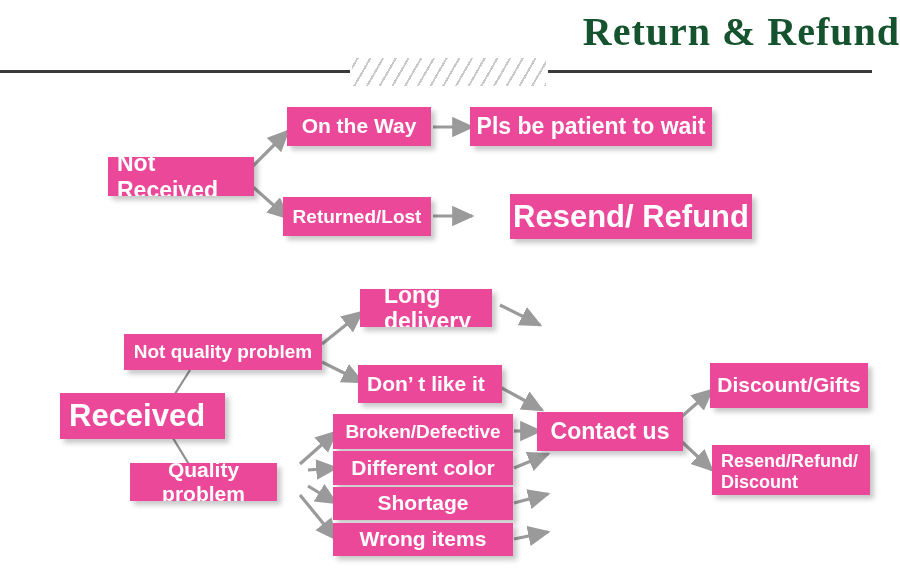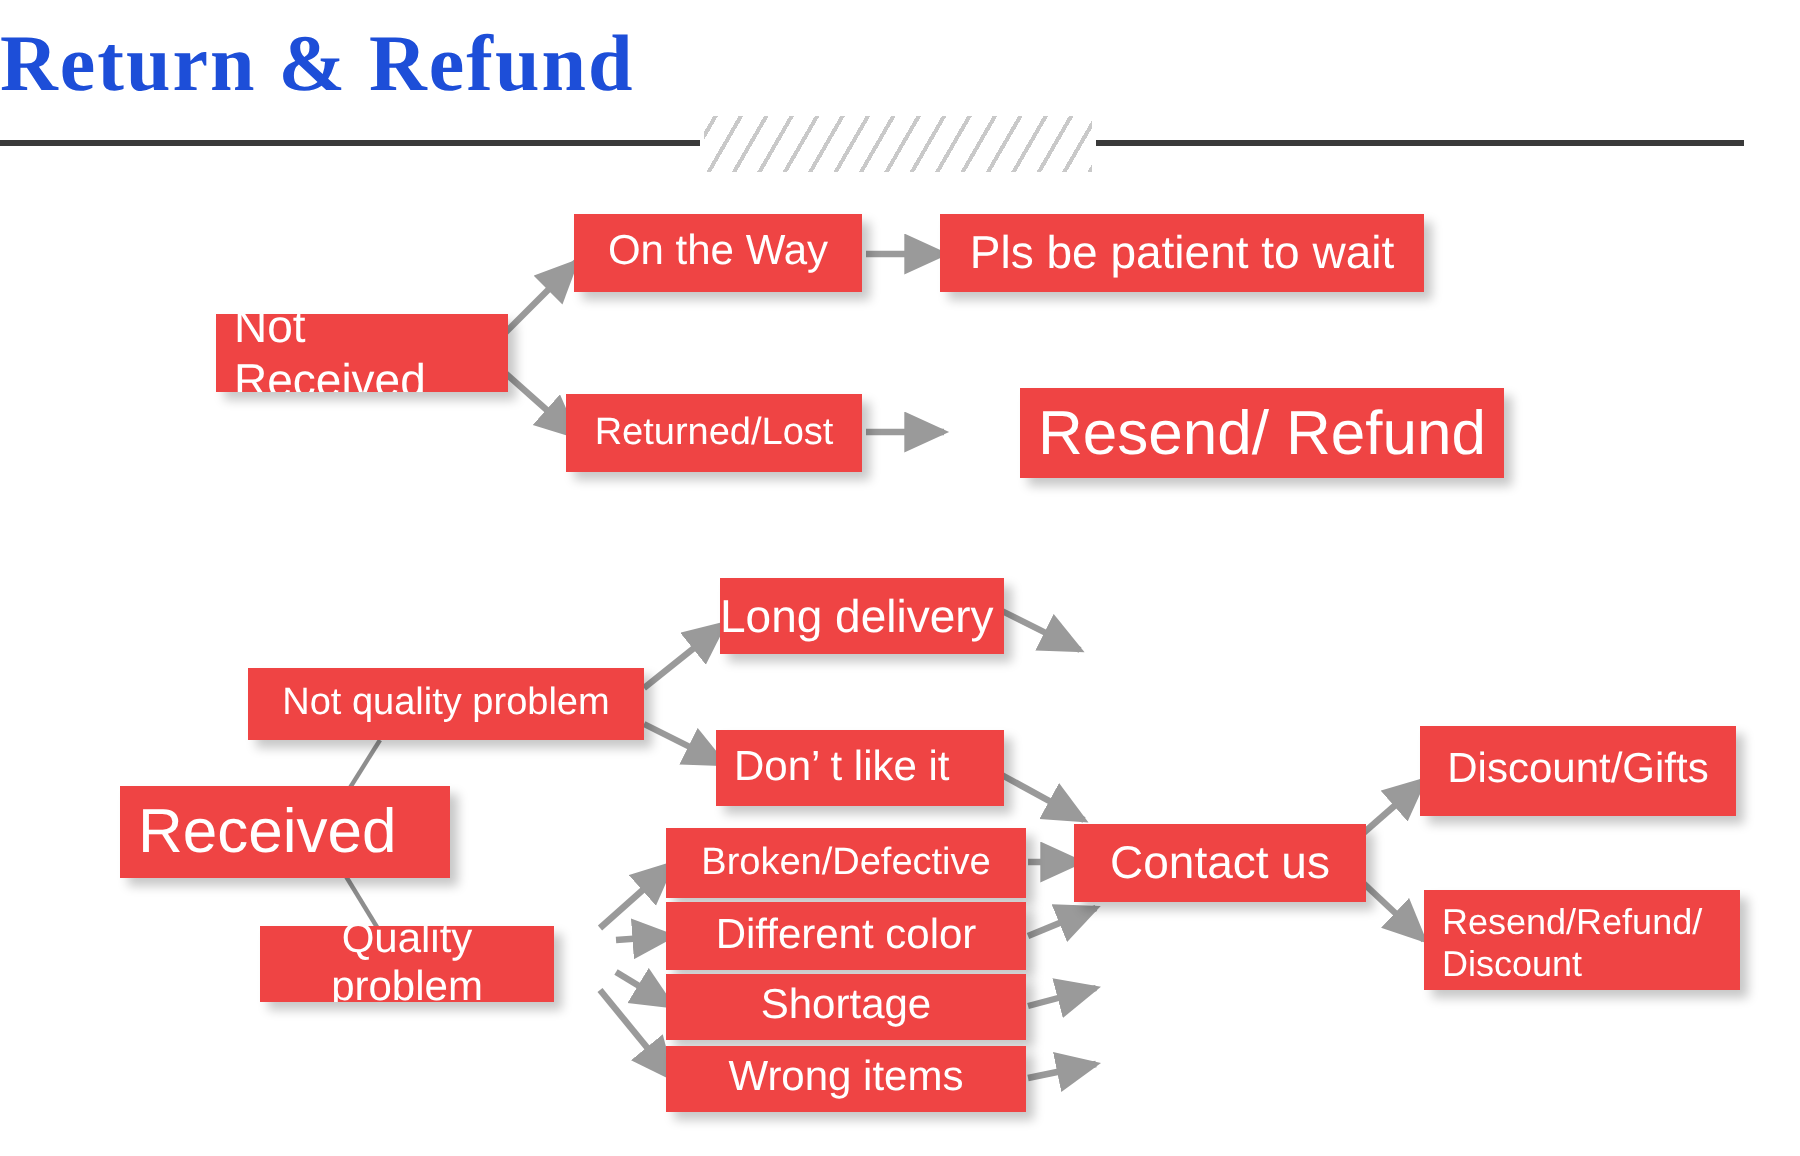--- a/index.html
+++ b/index.html
@@ -15,25 +15,25 @@
     overflow: hidden;
     font-family: "Liberation Sans", sans-serif;
   }
 
   
   #title {
     position: absolute;
     left: 0;
     top: 8px;
     width: 900px;
-    text-align: left;
+    text-align: right;
     font-family: "Liberation Serif", serif;
     font-size: 40px;
     font-weight: 700;
-    color: #1d4ed8;
+    color: #14532d;
     letter-spacing: 1px;
     white-space: nowrap;
   }
   .rule {
     position: absolute;
     top: 70px;
     height: 3px;
     background: #3a3a3a;
   }
   #rule-left  { left: 0px;   width: 350px; }
@@ -47,28 +47,29 @@
     background-image: repeating-linear-gradient(
         -60deg,
         #c9c9c9 0px, #c9c9c9 2px,
         rgba(255,255,255,0) 2px, rgba(255,255,255,0) 11px);
   }
 
   
   .box {
     position: absolute;
     box-sizing: border-box;
-    background: #ef4444;
+    background: #ec4899;
     color: #ffffff;
     box-shadow: 4px 4px 5px rgba(0,0,0,0.22);
     display: flex;
     align-items: center;
     overflow: hidden;
     line-height: 1.15;
     z-index: 3;
+    font-weight: bold;
   }
   .box.center { justify-content: center; text-align: center; }
   .box.left   { justify-content: flex-start; text-align: left; }
   .fs-24 { font-size: 23px; }
   .fs-22 { font-size: 21px; }
   .fs-20 { font-size: 19px; }
   .fs-19 { font-size: 18px; }
   .fs-32 { font-size: 31px; margin-left: 40px; }
   .pad-l { padding-left: 9px; }
 
@@ -152,21 +153,21 @@
   <div class="box center fs-24" style="left:470px; top:107px; width:242px; height:39px;">Pls be patient to wait</div>
 
   <div class="box center fs-32" style="left:470px; top:194px; width:242px; height:45px;">Resend/ Refund</div>
 
   <div class="box left pad-l fs-32" style="left:20px; top:393px; width:165px; height:46px;">Received</div>
 
   <div class="box center fs-20" style="left:124px; top:334px; width:198px; height:36px;">Not quality problem</div>
 
   <div class="box center fs-22" style="left:130px; top:463px; width:147px; height:38px;">Quality problem</div>
 
-  <div class="box left fs-24" style="left:360px; top:289px; width:142px; height:38px;">Long delivery</div>
+  <div class="box left fs-24" style="left:360px; top:289px; width:132px; height:38px;padding-left:24px;">Long delivery</div>
 
   <div class="box left pad-l fs-22" style="left:358px; top:365px; width:144px; height:38px;">Don’  t like it</div>
 
   <div class="box center fs-20" style="left:333px; top:414px; width:180px; height:35px;">Broken/Defective</div>
 
   <div class="box center fs-22" style="left:333px; top:451px; width:180px; height:34px;">Different color</div>
 
   <div class="box center fs-22" style="left:333px; top:487px; width:180px; height:33px;">Shortage</div>
 
   <div class="box center fs-22" style="left:333px; top:523px; width:180px; height:33px;">Wrong items</div>

